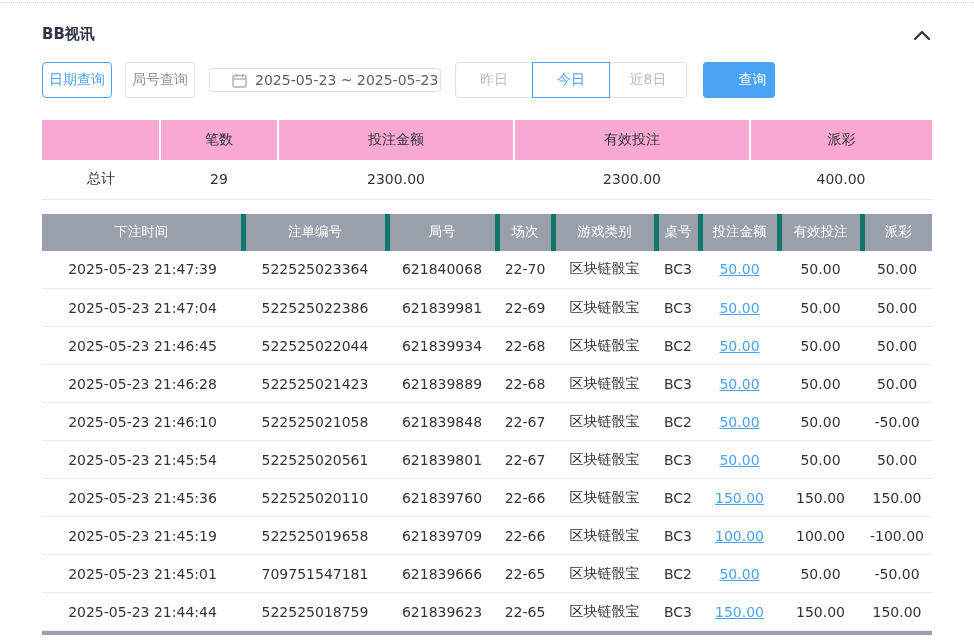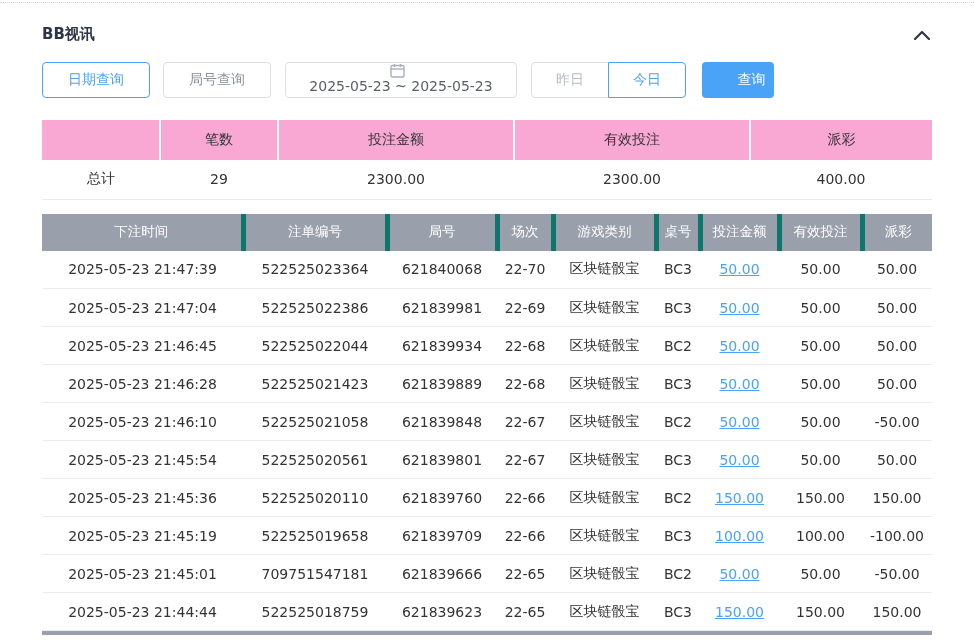--- a/index.html
+++ b/index.html
@@ -18,26 +18,26 @@
 
   
   .panel-header{display:flex;justify-content:space-between;align-items:center;margin-top:22px;text-align:right;}
   .panel-title{font-size:15px;font-weight:bold;color:#2e3645;}
   .collapse-btn{background:none;border:none;cursor:pointer;padding:2px;line-height:0;}
 
   
   .filter-bar{display:flex;align-items:center;margin-top:18px;height:36px;}
   .btn{height:36px;border-radius:4px;background:#fff;font-size:14px;cursor:pointer;
        font-family:inherit;}
-  .btn-toggle{border:1px solid #dcdfe6;color:#8b919b;padding:0 25px;}
+  .btn-toggle{border:1px solid #dcdfe6;color:#8b919b;padding:0 6px;}
   .btn-toggle.active{border-color:var(--accent);color:var(--accent);}
   .btn-toggle + .btn-toggle{margin-left:13px;}
 
   .date-input{display:flex;align-items:center;border:1px solid #dcdfe6;border-radius:4px;
-    height:36px;padding:0 22px;width:232px;margin-left:14px;cursor:pointer;background:#fff;flex-direction:column;}
+    height:24px;padding:0 22px;width:232px;margin-left:14px;cursor:pointer;background:#fff;}
   .date-input .cal{margin-right:8px;line-height:0;}
   .date-input .val{color:#5a6066;font-size:14px;white-space:nowrap;}
 
   .seg-group{display:flex;margin-left:14px;}
   .seg-btn{width:78px;height:36px;border:1px solid #dcdfe6;background:#fff;color:#b7bdc8;
     font-size:14px;cursor:pointer;font-family:inherit;}
   .seg-btn + .seg-btn{margin-left:-1px;}
   .seg-btn:first-child{border-radius:4px 0 0 4px;}
   .seg-btn:last-child{border-radius:0 4px 4px 0;}
   .seg-btn.active{border-color:var(--accent);color:var(--accent);position:relative;z-index:1;}
@@ -94,20 +94,21 @@
             <line x1="4.5" y1="1" x2="4.5" y2="4" stroke="#aab0ba" stroke-width="1.4"></line>
             <line x1="10.5" y1="1" x2="10.5" y2="4" stroke="#aab0ba" stroke-width="1.4"></line>
           </svg>
       </span>
       <span class="val">2025-05-23 ~ 2025-05-23</span>
     </div>
 
     <div class="seg-group">
       <button class="seg-btn">昨日</button>
       <button class="seg-btn active">今日</button>
+      <button class="seg-btn">近8日</button>
     </div>
 
     <button class="search-btn">查询</button>
   </div>
 
   <table class="summary-table">
     <colgroup>
         <col style="width:118px">
         <col style="width:118px">
         <col style="width:236px">

